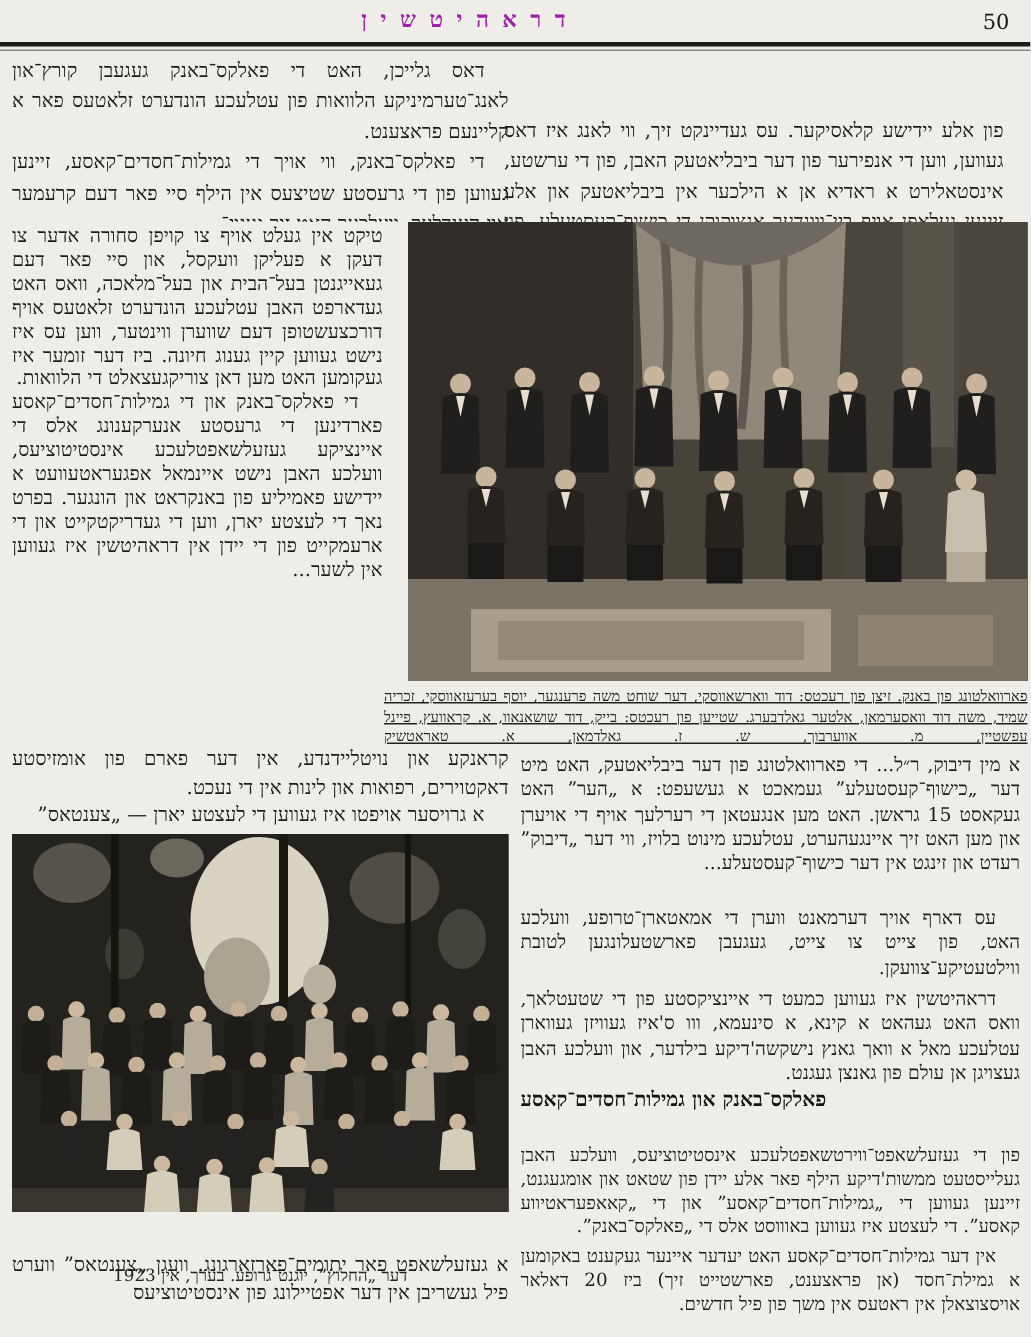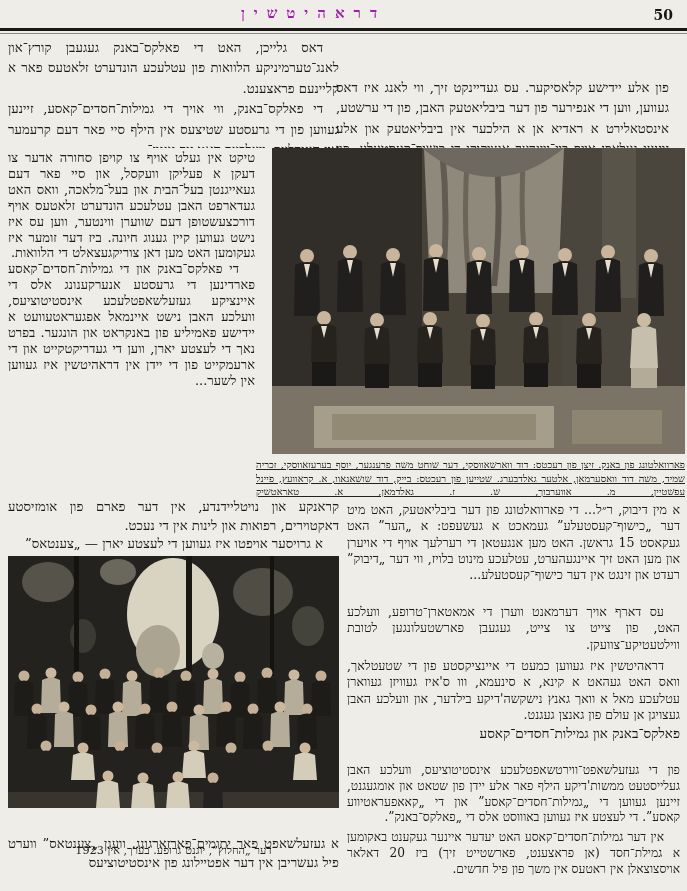--- a/index.html
+++ b/index.html
@@ -7,38 +7,38 @@
     width:687px;height:891px;position:relative;overflow:hidden;
     background:#efede7;
     font-family:"DejaVu Serif","Liberation Serif",serif;
     color:#1c1b18;
   }
   .hdr-title{
     position:absolute;top:4px;left:0;right:60px;text-align:center;
     font-size:15px;font-weight:bold;letter-spacing:9px;color:#a21caf;
   }
   .hdr-pagenum{
-    position:absolute;top:7px;right:14px;font-size:14px;font-weight:bold;color:#171613;
+    position:absolute;top:7px;right:14px;font-size:14px;font-weight:normal;color:#171613;
   }
   .hdr-rule{position:absolute;left:0;right:0;top:28px;height:3px;background:#1a1915;}
   .hdr-rule2{position:absolute;left:0;right:0;top:33px;height:1px;background:#8a887f;}
 
   .blk{
     position:absolute;direction:rtl;text-align:justify;
     font-size:13.2px;line-height:20.4px;overflow:hidden;
   }
   .blk p{margin:0;}
   .blk p.indent{text-indent:16px;}
   .narrow{font-size:13px;line-height:15.9px;}
   .mid{font-size:12.6px;line-height:16.4px;}
   .tight{font-size:12.2px;line-height:15.8px;}
 
   .sec-heading{
-    position:absolute;direction:rtl;text-align:right;
-    font-size:13.5px;font-weight:normal;color:#14130f;
+    position:absolute;direction:rtl;text-align:left;
+    font-size:13.5px;font-weight:bold;color:#14130f;
   }
 
   .photo{position:absolute;background:#3a3833;box-shadow:0 0 0 1px #55524a inset;}
   .photo svg{display:block;}
 
   .caption{
     position:absolute;direction:rtl;color:#23221e;
     font-size:9.8px;line-height:13.5px;
   }
   .caption.justified{text-align:justify;text-align-last:justify;text-decoration:underline;}

